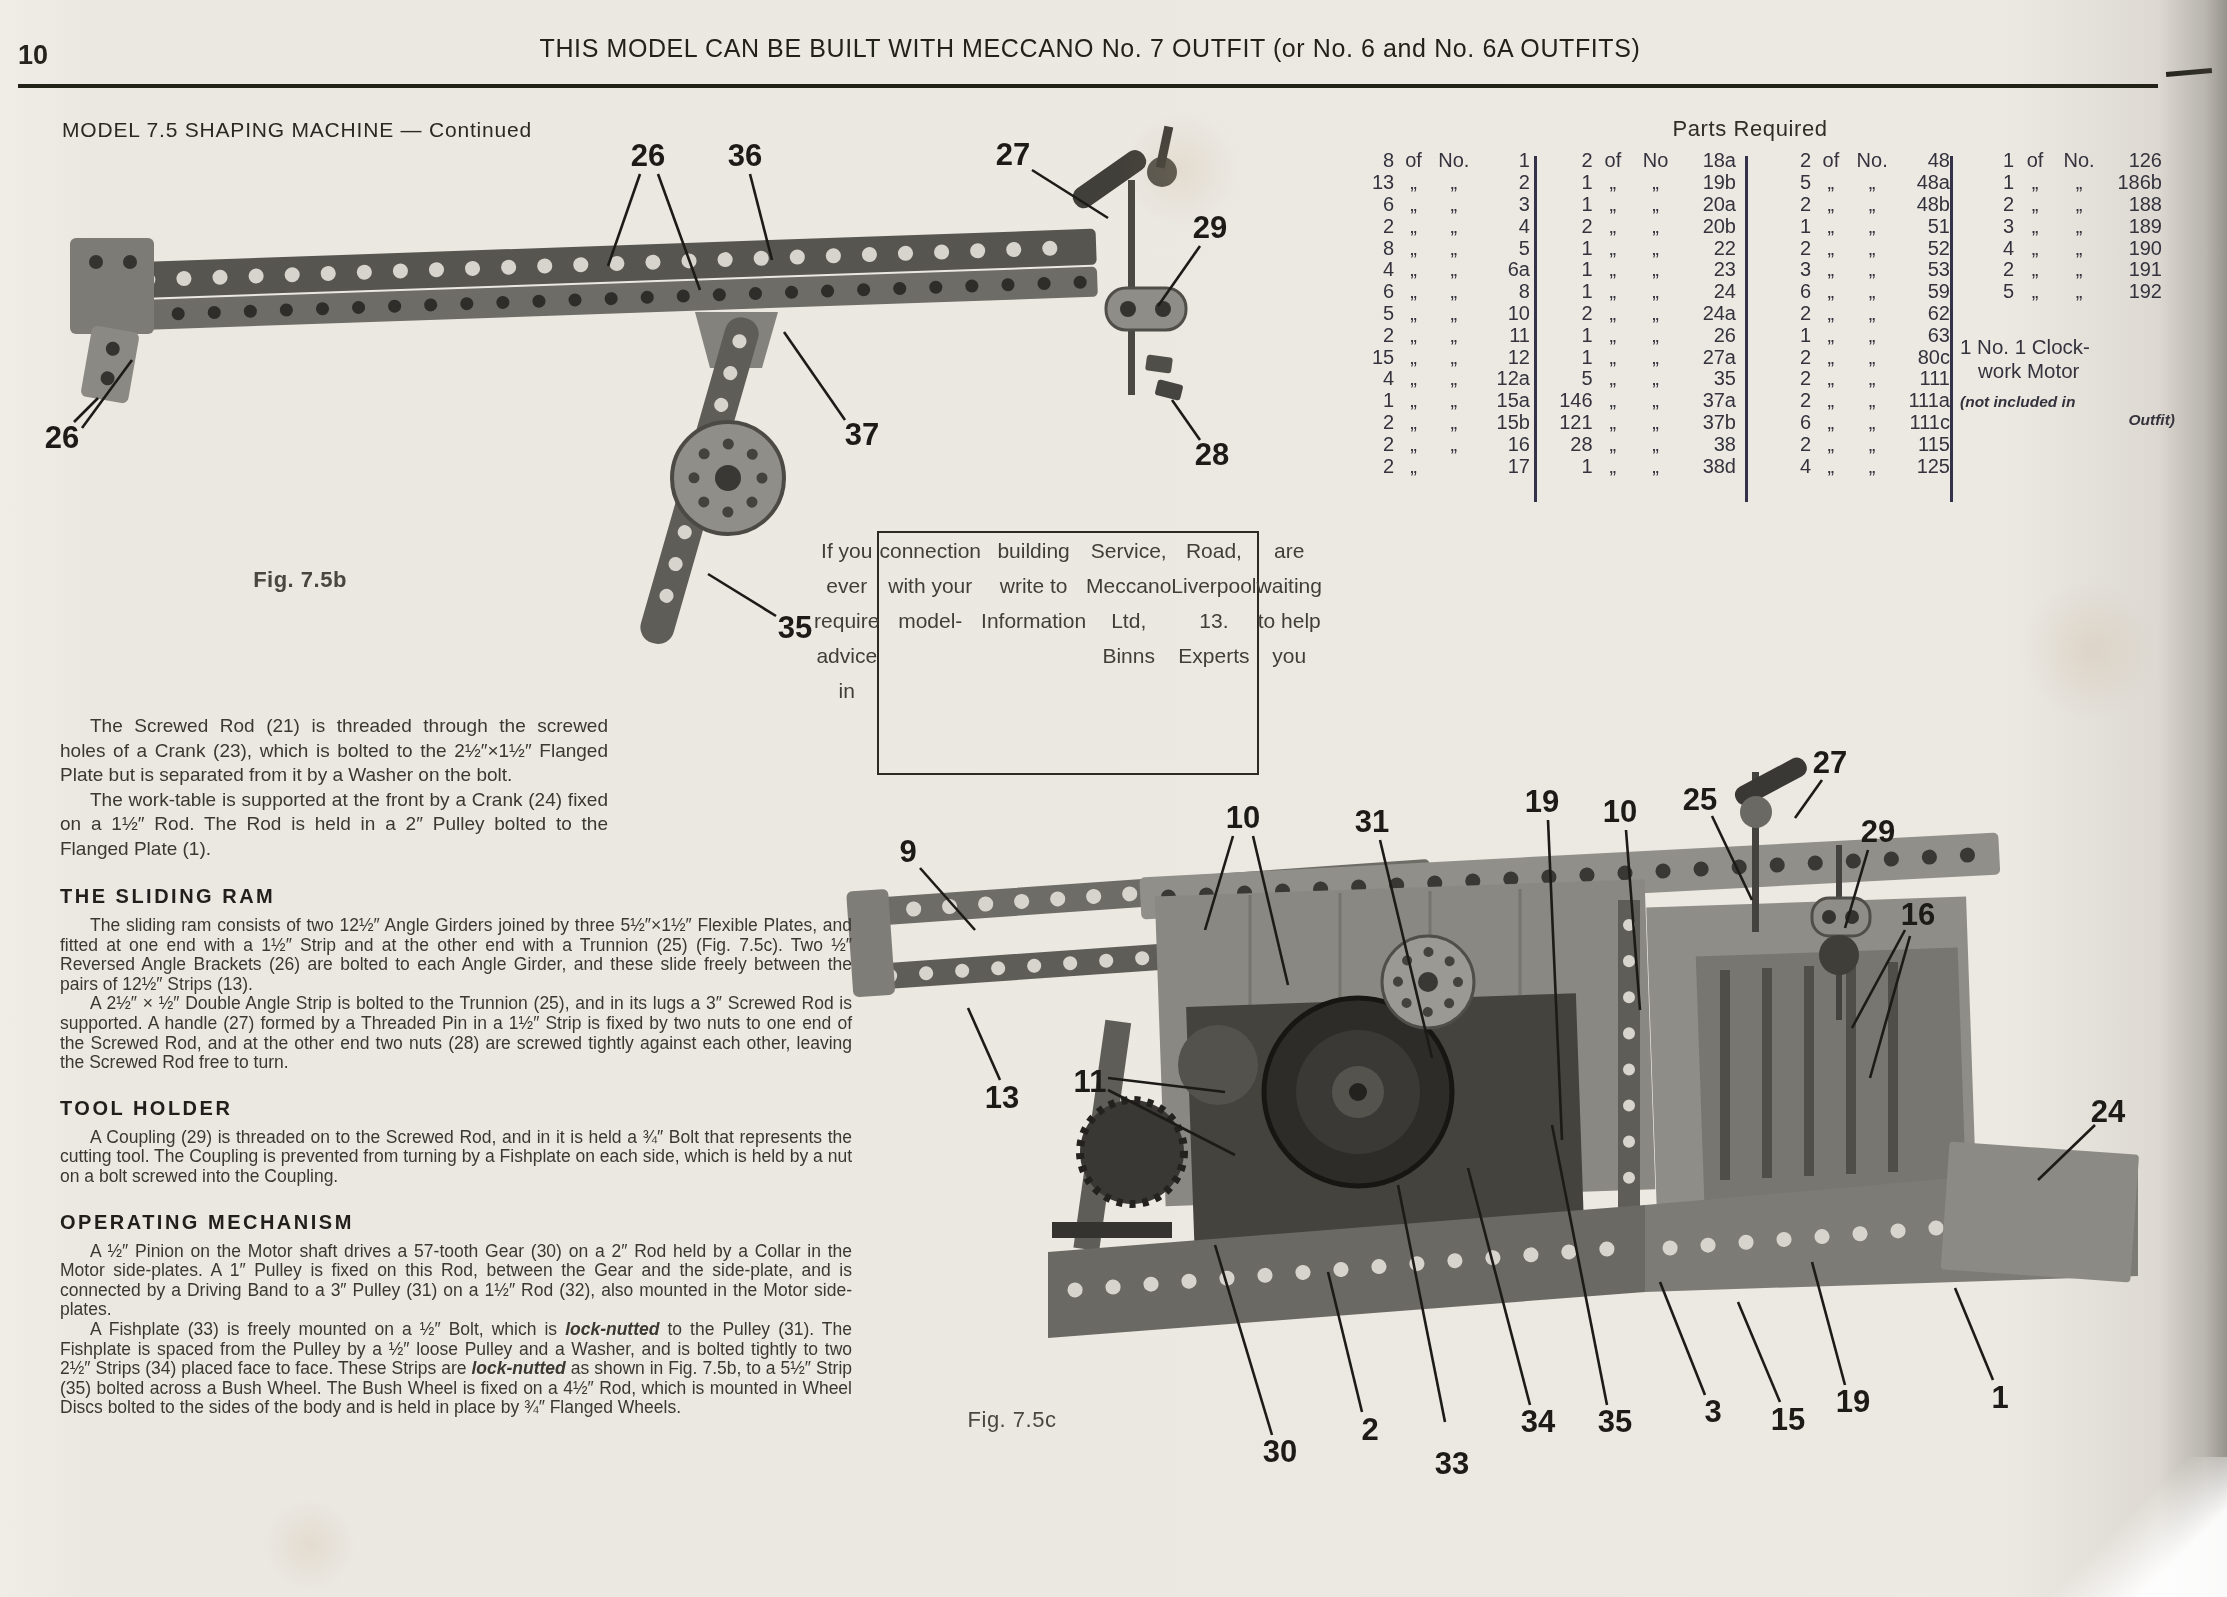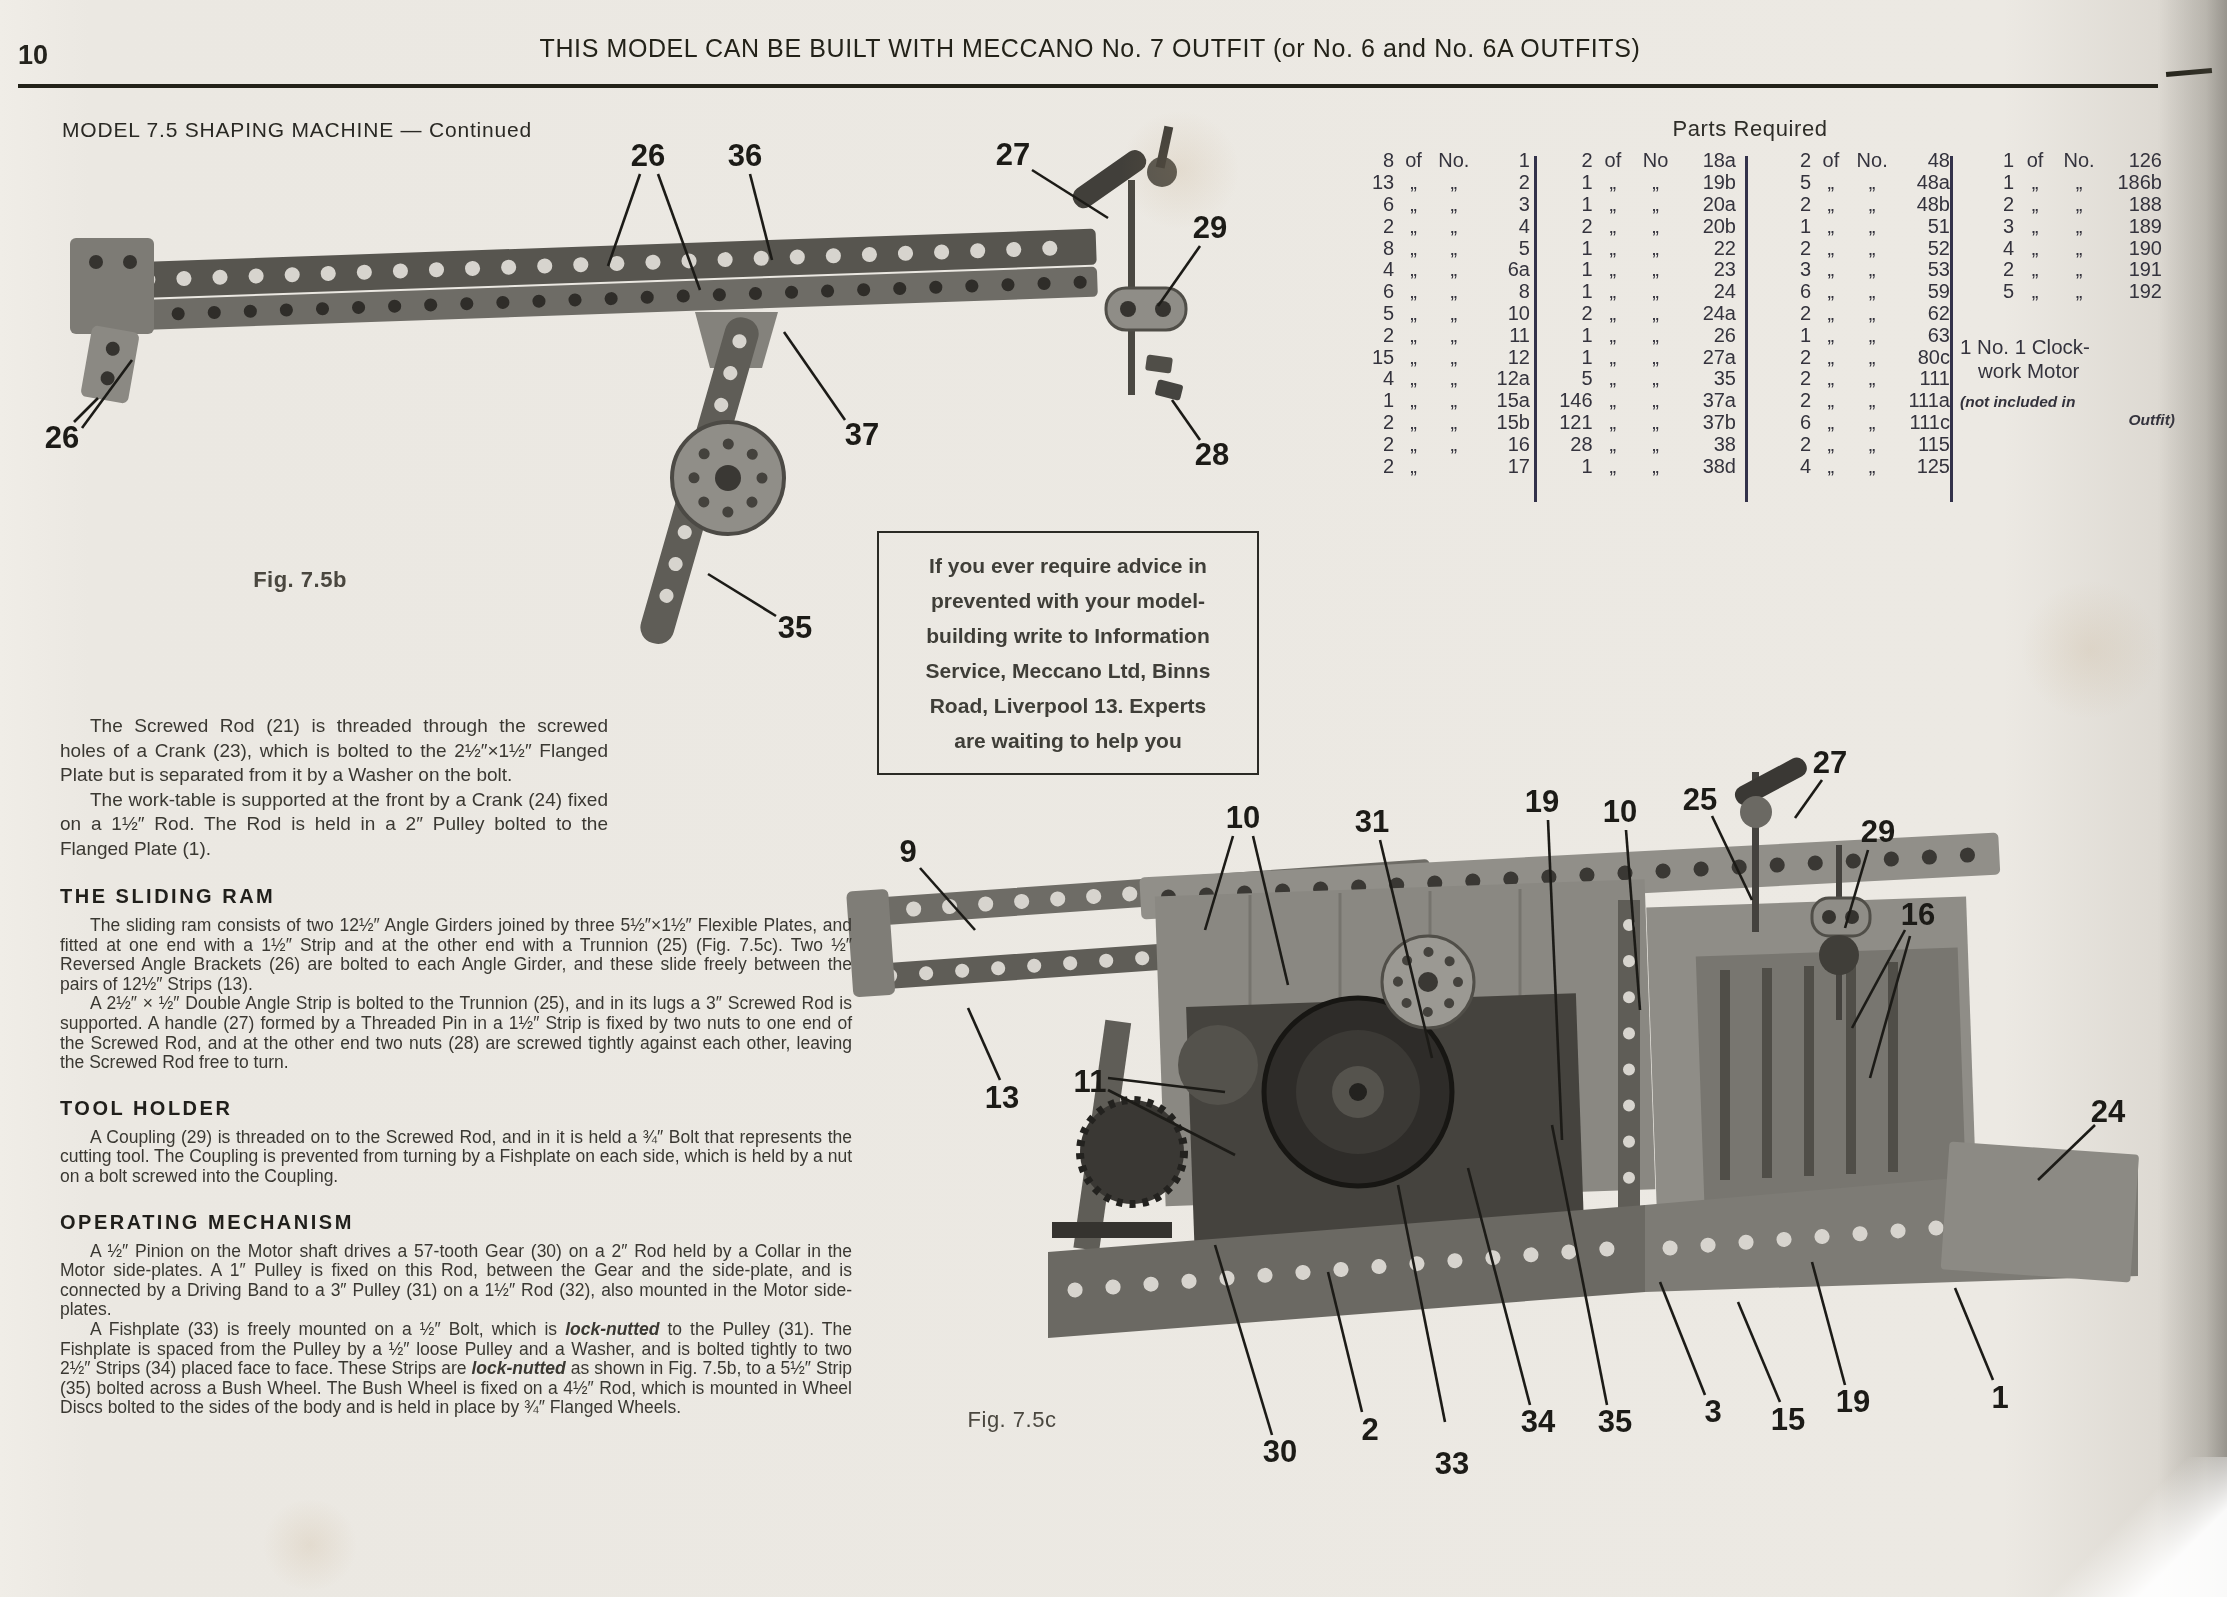--- a/index.html
+++ b/index.html
@@ -36,21 +36,21 @@
   .pc-part{width:60px;text-align:right;}
   .parts-divider{position:absolute;top:156px;width:2.5px;height:346px;background:#33324a;}
   .motor-note{position:absolute;left:1960px;top:316px;width:215px;color:#34333d;margin-top:19px;}
   .motor-line{font-size:20.5px;line-height:24px;}
   .motor-line2{font-size:20.5px;line-height:24px;padding-left:18px;}
   .motor-small{font-size:15.5px;font-style:italic;font-weight:600;margin-top:10px;}
   .motor-small2{font-size:15.5px;font-style:italic;font-weight:600;text-align:right;}
 
   
   .advice-box{position:absolute;left:877px;top:531px;width:378px;height:240px;
-    border:2.5px solid #2b2a25;display:flex;flex-direction:column;justify-content:center;font-weight:bold;}
+    border:2.5px solid #2b2a25;display:flex;flex-direction:row;justify-content:center;}
   .advice-line{text-align:center;font-size:21px;line-height:35px;color:#3f3e38;}
 
   
   .article{position:absolute;left:60px;top:714px;width:792px;}
   .article p{margin:0;text-indent:30px;text-align:justify;font-size:17.5px;line-height:19.6px;color:#3a3832;}
   .article p.intro{width:548px;font-size:19px;line-height:24.5px;}
   .article h3{margin:24px 0 8px 0;font-size:20px;letter-spacing:2.5px;color:#201f1b;font-weight:700;}
   .article i{font-style:italic;font-weight:600;}
 
   
@@ -526,21 +526,21 @@
     </div>
   <div class="txt motor-note">
     <div class="motor-line">1 No. 1 Clock-</div>
     <div class="motor-line2">work Motor</div>
     <div class="motor-small">(not included in</div>
     <div class="motor-small2">Outfit)</div>
   </div>
 
   <div class="txt advice-box" id="advice-box">
       <div class="advice-line">If you ever require advice in</div>
-      <div class="advice-line">prevented with your model-</div>
+      <div class="advice-line">connection with your model-</div>
       <div class="advice-line">building write to Information</div>
       <div class="advice-line">Service, Meccano Ltd, Binns</div>
       <div class="advice-line">Road, Liverpool 13. Experts</div>
       <div class="advice-line">are waiting to help you</div>
     </div>
 
   <div class="txt article" id="article">
       <p class="intro">The Screwed Rod (21) is threaded through the screwed holes of a Crank (23), which is bolted to the 2½″×1½″ Flanged Plate but is separated from it by a Washer on the bolt.</p>
       <p class="intro">The work-table is supported at the front by a Crank (24) fixed on a 1½″ Rod. The Rod is held in a 2″ Pulley bolted to the Flanged Plate (1).</p>
       <h3>THE SLIDING RAM</h3>

